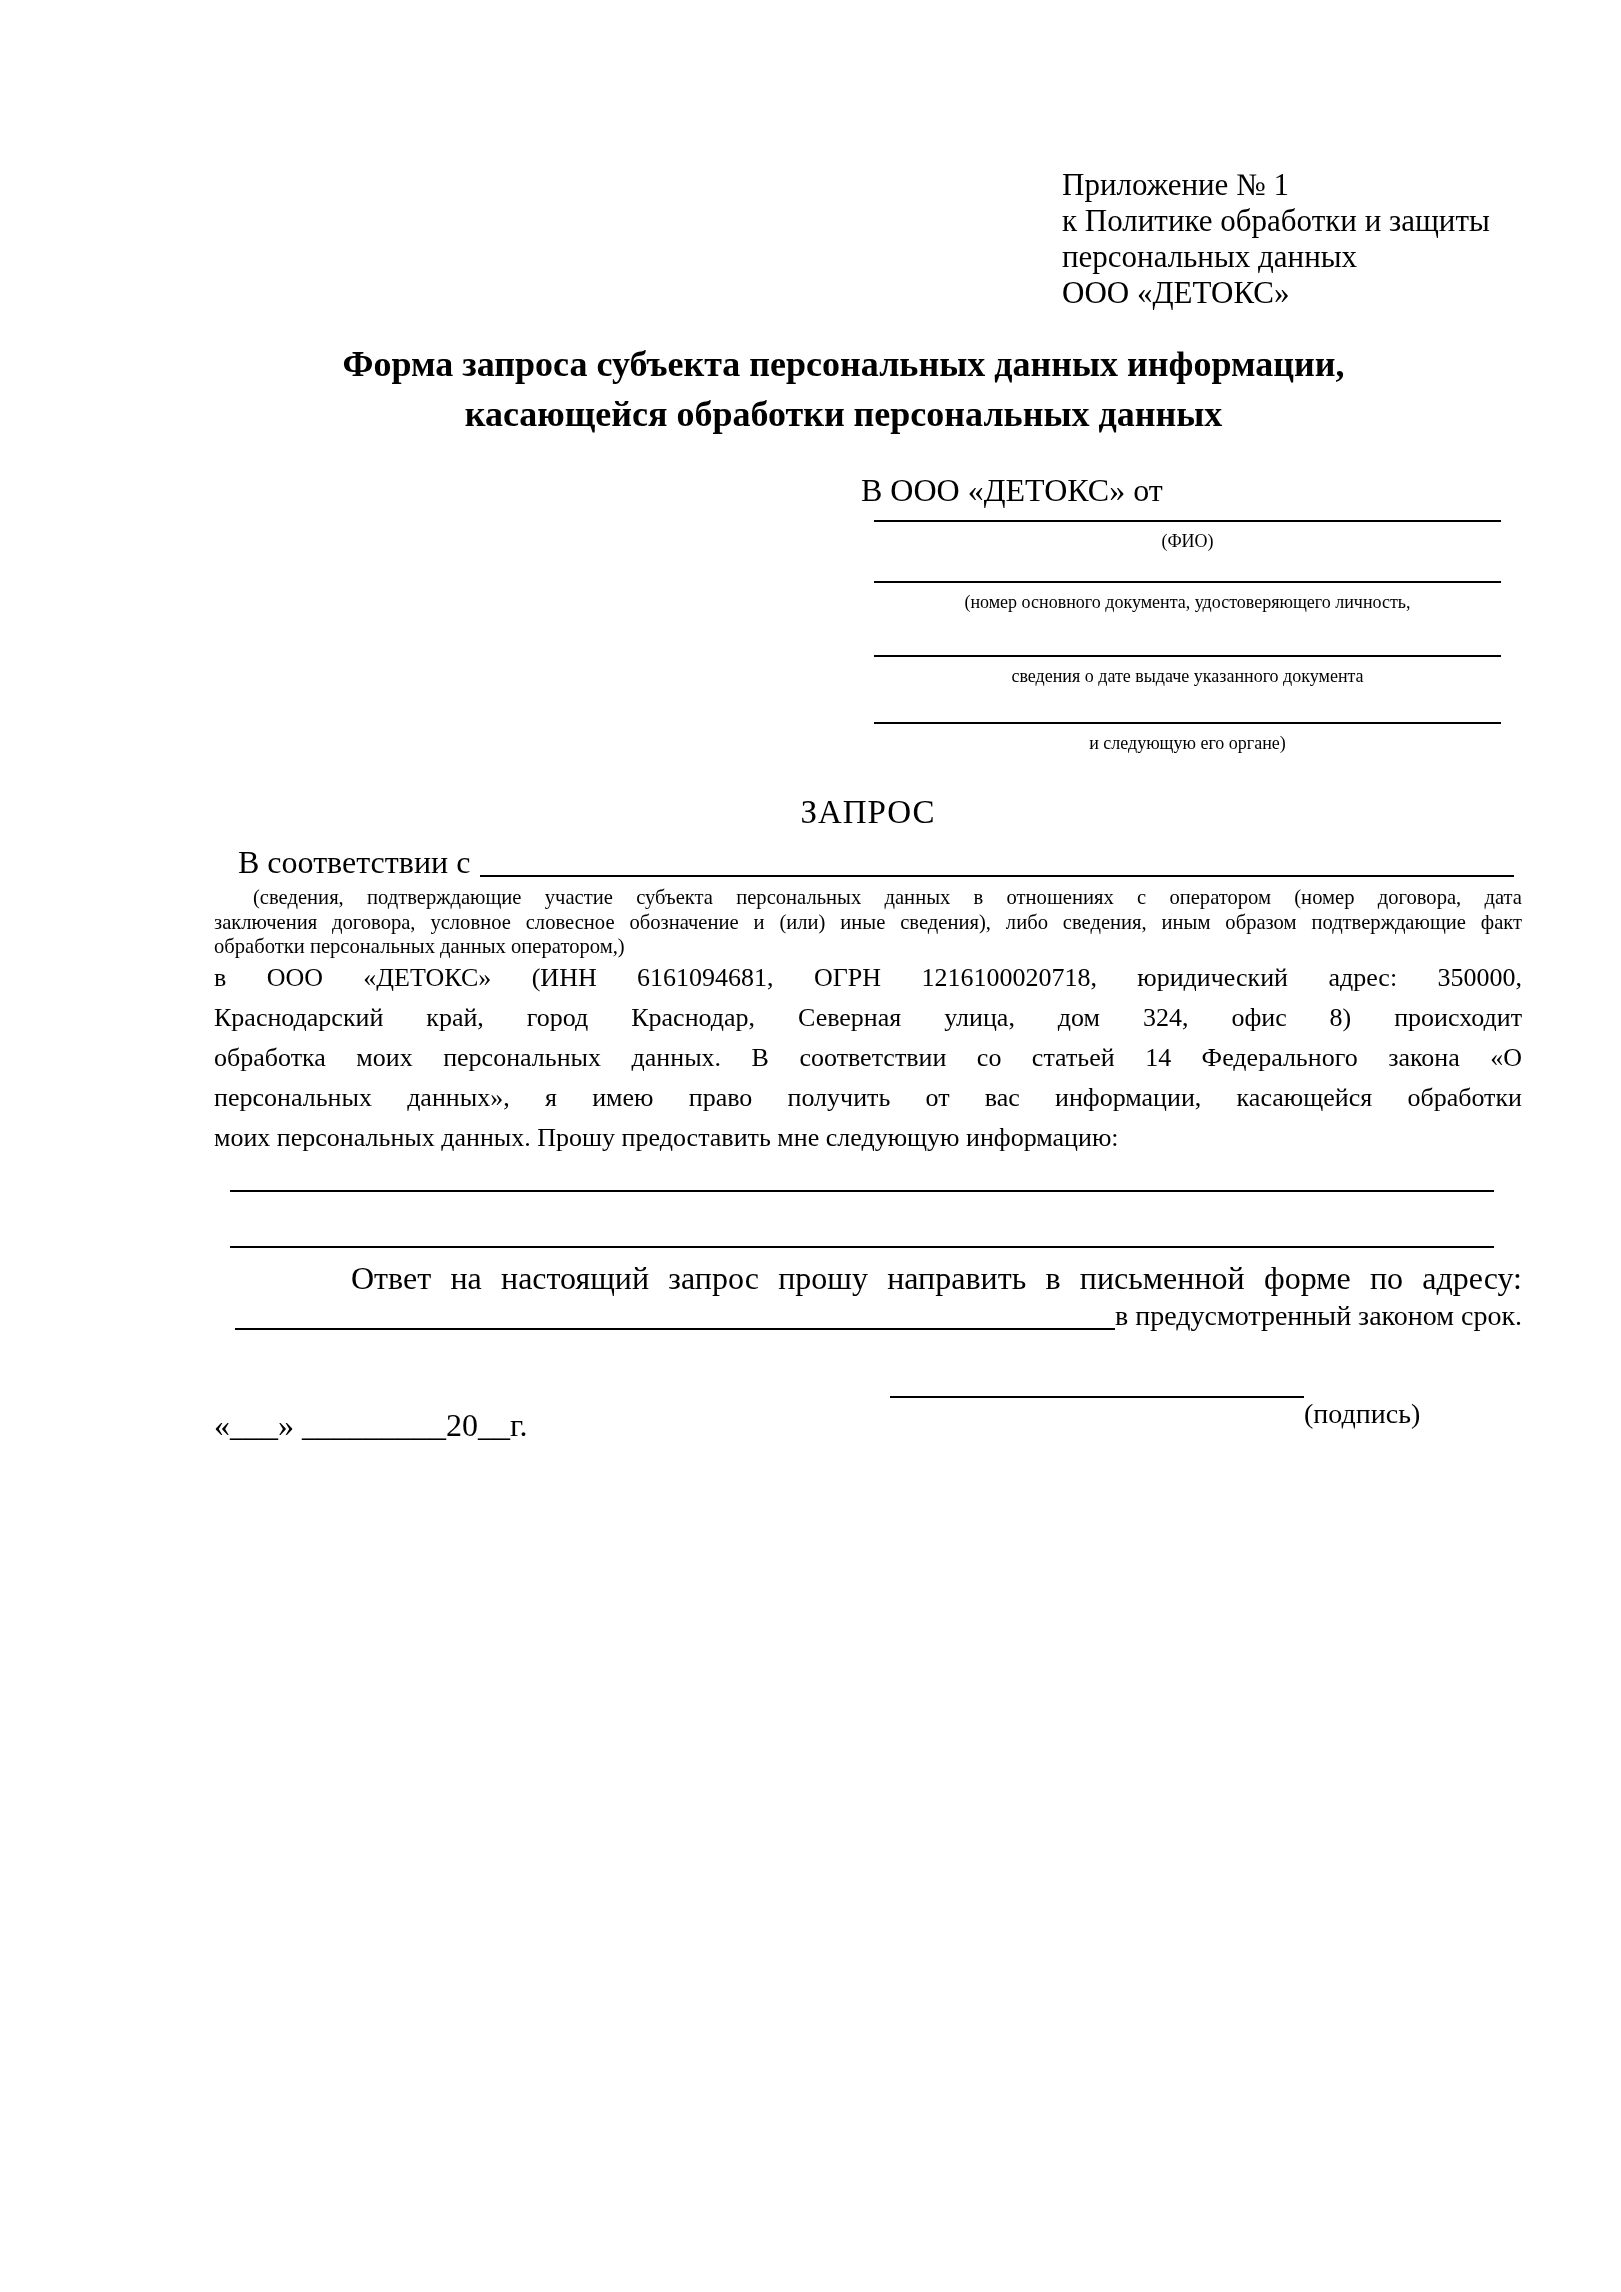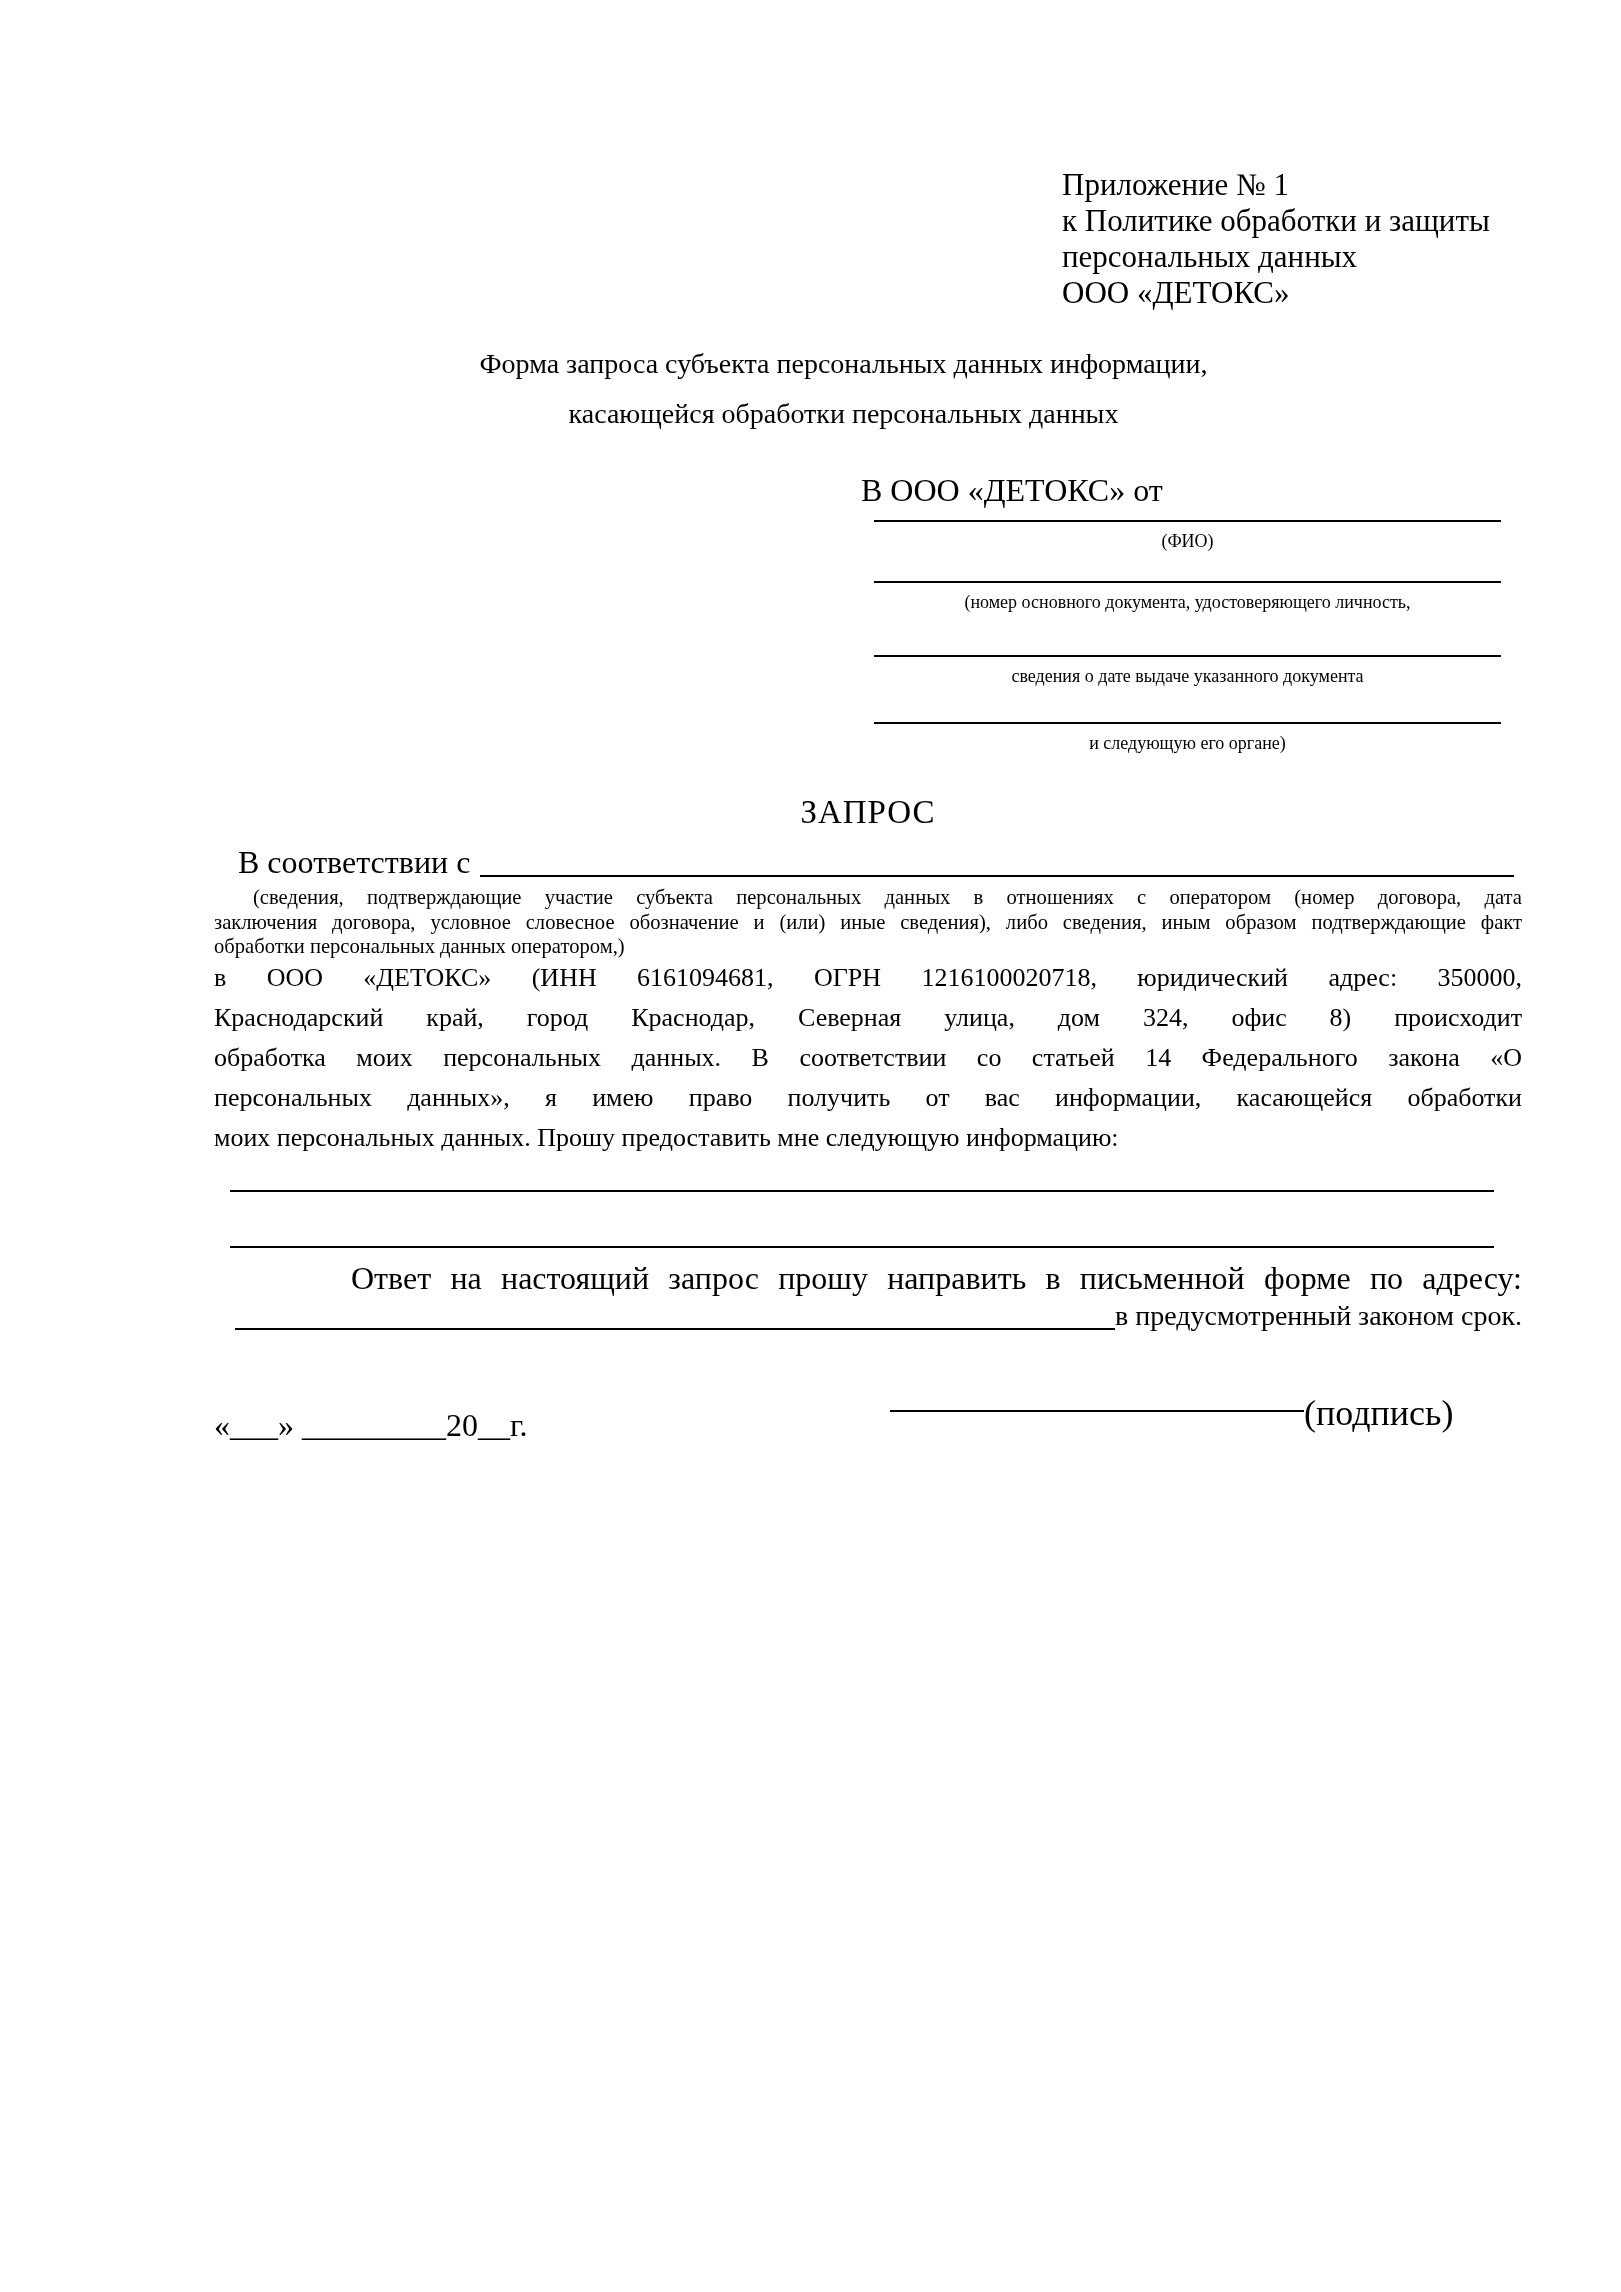--- a/index.html
+++ b/index.html
@@ -10,21 +10,21 @@
     margin:0 auto;
     background:#ffffff;
     color:#000;
     font-family:"Liberation Serif","DejaVu Serif",serif;
     overflow:hidden;
   }
   .abs{position:absolute;}
   
   .appendix{left:1062px;top:167px;font-size:31px;line-height:36px;white-space:nowrap;}
   
-  .form-title{left:214px;top:339px;width:1259px;text-align:center;font-weight:400;font-size:28px;line-height:50px;}
+  .form-title{left:214px;top:339px;width:1259px;text-align:center;font-weight:700;font-size:36px;line-height:50px;}
   
   .addressee{left:861px;top:472px;font-size:32px;white-space:nowrap;}
   .fill-field{left:874px;width:627px;}
   .fill-line{height:0;border-bottom:2.9px solid #000;}
   .fill-caption{text-align:center;font-size:18px;line-height:29px;margin-top:4.9px;}
   
   .request-heading{left:214px;top:794px;width:1308px;text-align:center;font-size:33px;letter-spacing:1px;}
   
   .accordance-row{left:238px;top:843px;width:1276px;display:flex;align-items:flex-end;font-size:32px;line-height:39px;}
   .accordance-row .label{white-space:nowrap;margin-right:9.8px;}
@@ -40,21 +40,21 @@
   .lastline{text-align:left;text-align-last:left;}
   
   .blank-line{left:230px;width:1264px;height:0;border-bottom:2.9px solid #000;}
   
   .reply-row{left:214px;top:1258px;width:1308px;font-size:32px;line-height:40px;}
   .reply-row .inner{padding-left:137px;text-align:justify;text-align-last:justify;}
   .tail-row{left:235px;top:1296px;width:1287px;display:flex;align-items:flex-end;font-size:28px;line-height:39px;}
   .tail-row .label{white-space:nowrap;}
   
   .date-row{left:214px;top:1407px;font-size:32px;white-space:nowrap;}
-  .sig-row{left:890px;top:1396px;display:flex;align-items:center;font-size:36px;line-height:35px;}
+  .sig-row{left:890px;top:1396px;display:flex;align-items:flex-start;font-size:28px;line-height:35px;}
   .sig-underline{width:414px;border-bottom:2.9px solid #000;height:0;margin-bottom:4.9px;}
   .sig-row .label{white-space:nowrap;}
 </style>
 </head>
 <body>
 
 <div class="page">
 
   <div class="abs appendix">
     <div>Приложение № 1</div>

